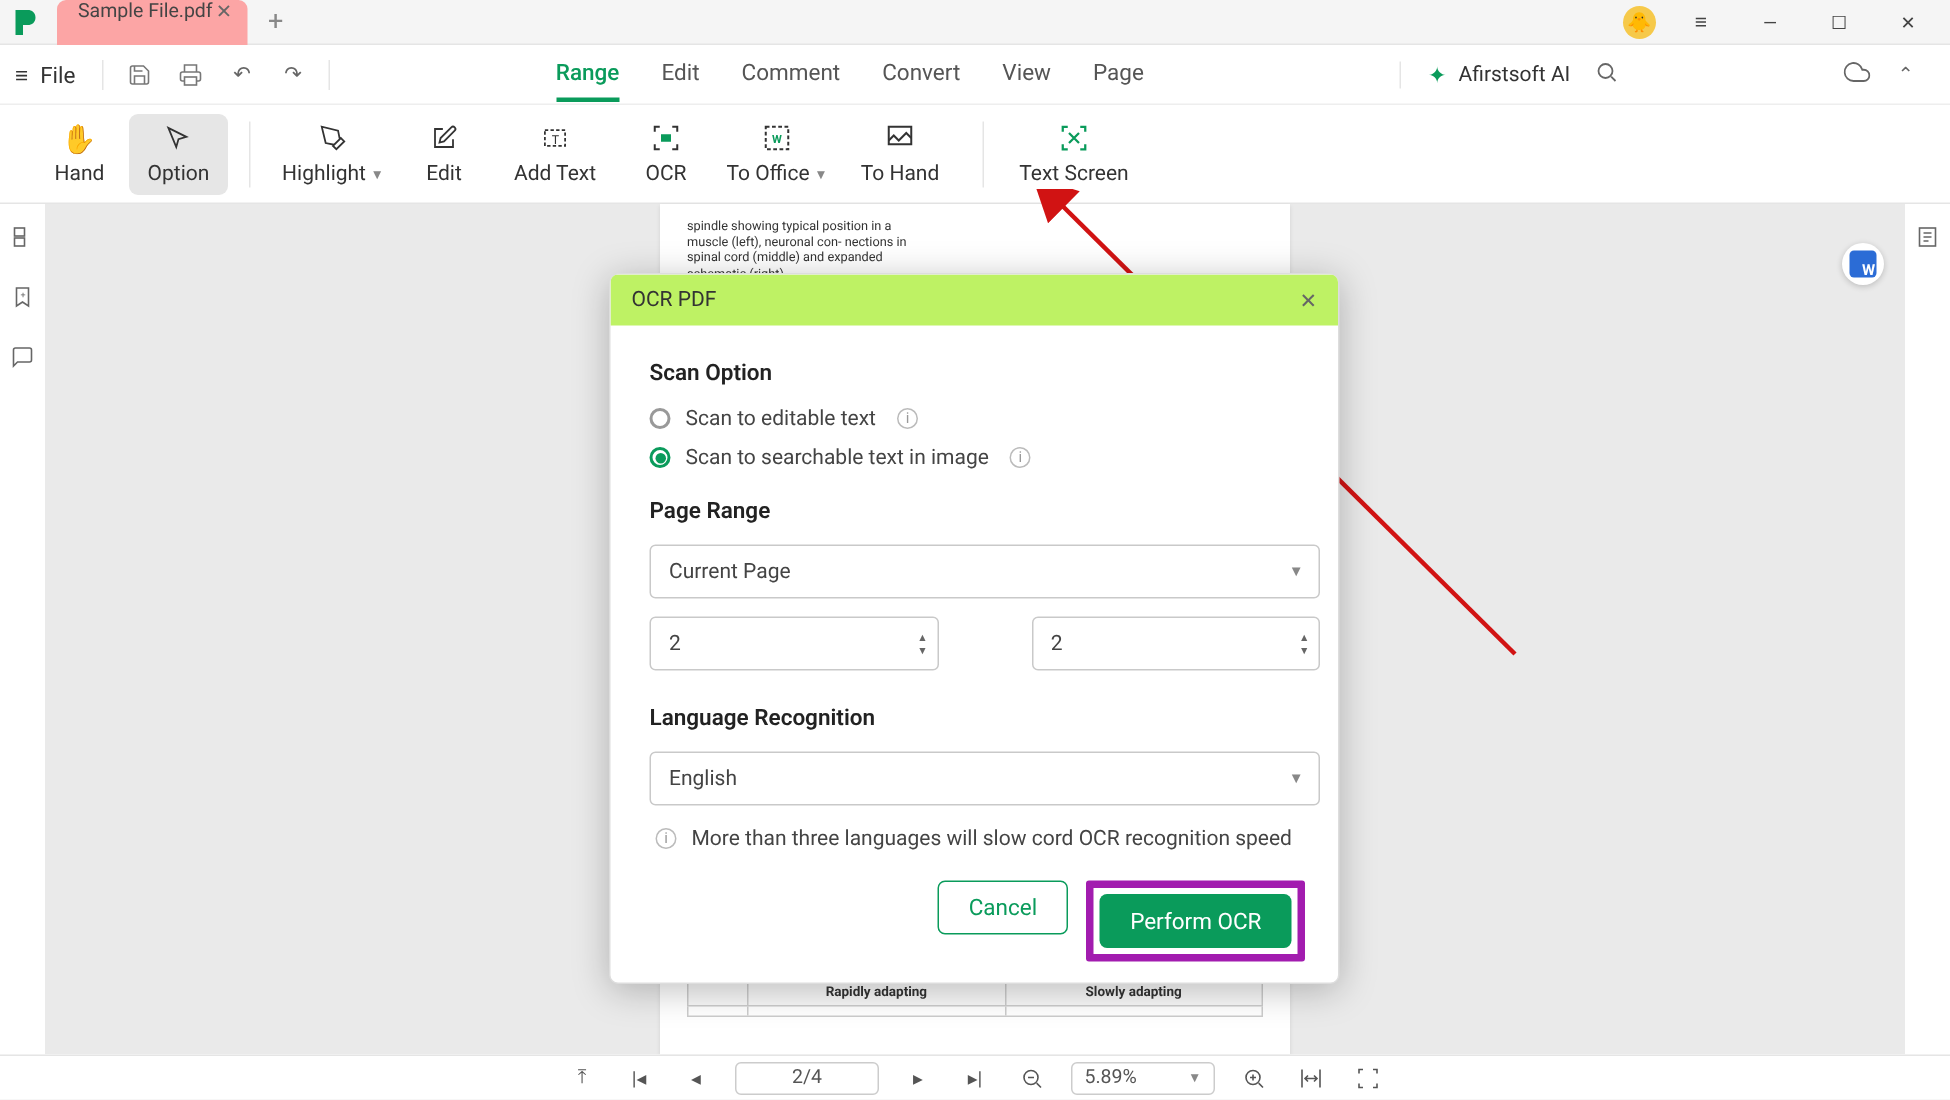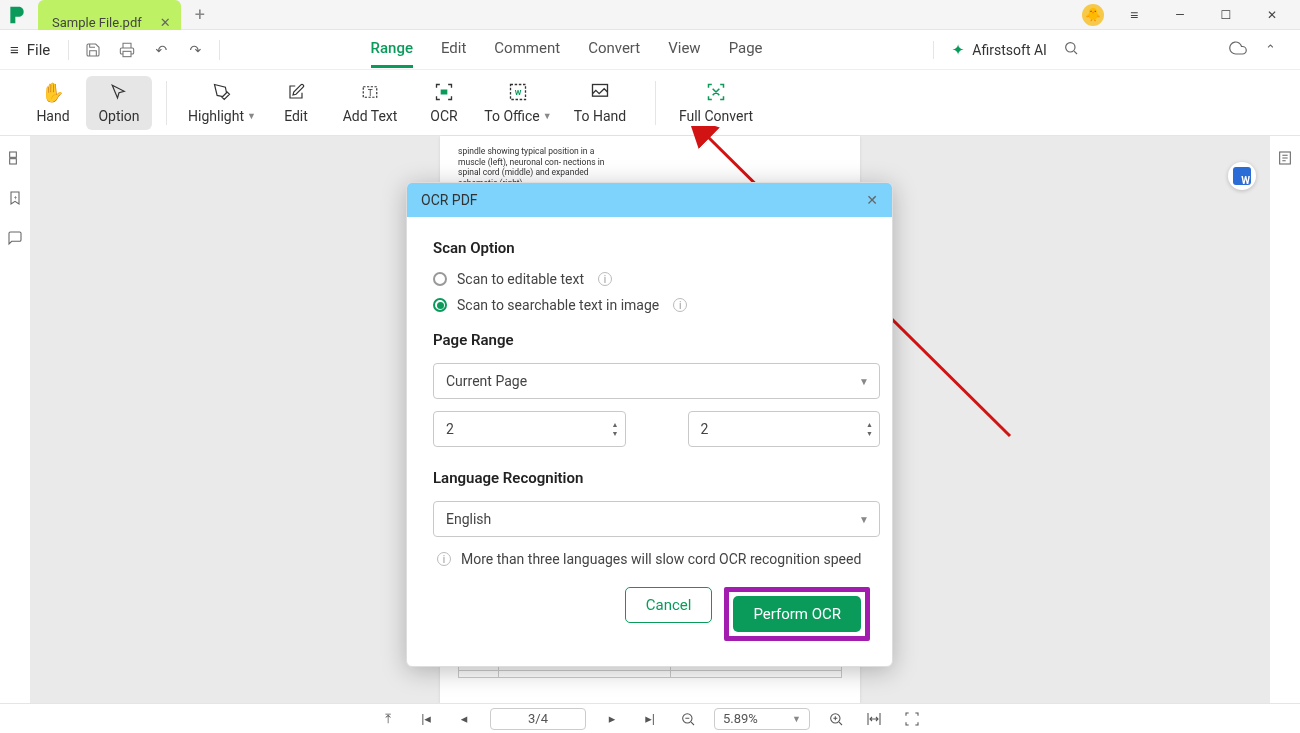--- a/index.html
+++ b/index.html
@@ -2,21 +2,21 @@
 <html><head>
 <meta charset="utf-8">
 <style>
   * { box-sizing: border-box; margin: 0; padding: 0; font-family: -apple-system, BlinkMacSystemFont, "Segoe UI", Roboto, Arial, sans-serif; }
   body { width: 1300px; height: 733px; background: #fff; overflow: hidden; position: relative; font-size: 14px; color: #333; }
 
   
   .titlebar { height: 30px; background: #f5f5f5; display: flex; align-items: center; border-bottom: 1px solid #e5e5e5; }
   .logo { width: 34px; height: 30px; display:flex; align-items:center; justify-content:center; }
   .logo svg { width: 20px; height: 20px; }
-  .tab { background: #bef264; height: 30px; display: flex; align-items: flex-end; padding: 0 10px 0 14px; border-radius: 6px 6px 0 0; font-size: 13px; color: #444; gap: 18px; margin-left: 4px; }
+  .tab { background: #fca5a5; height: 30px; display: flex; align-items: flex-start; padding: 0 10px 0 14px; border-radius: 6px 6px 0 0; font-size: 13px; color: #444; gap: 2px; margin-left: 4px; }
   .tab .close { font-size: 13px; color: #666; cursor: pointer; font-weight: 300; }
   .new-tab { margin-left: 14px; color: #888; font-size: 18px; cursor:pointer; }
   .titlebar-right { margin-left: auto; display: flex; align-items: center; gap: 2px; padding-right: 6px; }
   .titlebar-right .icon-btn { width: 44px; height: 30px; display:flex; align-items:center; justify-content:center; color:#444; }
   .avatar { width: 22px; height: 22px; border-radius: 50%; background: #f6c94a; display:flex;align-items:center;justify-content:center;font-size:13px; margin-right:6px;}
   .win-btn { width: 44px; height:30px; display:flex;align-items:center;justify-content:center;font-size:12px;color:#444; }
 
   
   .menubar { height: 40px; display:flex; align-items:center; border-bottom: 1px solid #eee; padding: 0 10px; }
   .menubar .file-menu { display:flex; align-items:center; gap:8px; color:#333; font-size:15px;}
@@ -58,36 +58,36 @@
 
   .float-badge { position:absolute; right:44px; top:26px; width:28px;height:28px;border-radius:50%;background:#fff;box-shadow:0 1px 4px rgba(0,0,0,0.2);display:flex;align-items:center;justify-content:center;}
   .float-badge .inner{width:18px;height:18px;border-radius:3px;background:#2b6cd6;position:relative;}
   .float-badge .inner::after{content:'W';color:#fff;font-size:10px;position:absolute;right:1px;bottom:-1px;font-weight:bold;}
 
   
   .arrow { position:absolute; pointer-events:none; z-index:3;}
 
   
   .overlay-dialog { position:absolute; left:406px; top:182px; width:487px; background:#fff; border-radius:6px; box-shadow:0 4px 24px rgba(0,0,0,0.25); z-index:5; overflow:hidden; border:1px solid #ddd;}
-  .dlg-title { height:34px; background:#7dd3fc; display:flex; align-items:center; padding:0 14px; font-size:14px; color:#333;}
+  .dlg-title { height:34px; background:#bef264; display:flex; align-items:center; padding:0 14px; font-size:14px; color:#333;}
   .dlg-close { margin-left:auto; font-size:14px;color:#666;cursor:pointer;}
   .dlg-body { padding: 22px 12px 0 26px; }
   .dlg-body h4 { font-size:15px; font-weight:600; color:#222; margin-bottom:14px;}
   .radio-row { display:flex; align-items:center; gap:10px; margin-bottom:10px; font-size:14px; color:#444;}
   .radio { width:14px;height:14px;border:2px solid #999;border-radius:50%; flex-shrink:0;display:flex;align-items:center;justify-content:center;}
   .radio.checked { border-color:#0a9b5b;}
   .radio.checked::after { content:''; width:7px;height:7px;background:#0a9b5b;border-radius:50%;}
   .info-icon { width:14px;height:14px;border:1px solid #bbb;border-radius:50%;display:flex;align-items:center;justify-content:center;font-size:10px;color:#999;margin-left:4px;}
   .select-box { border:1px solid #c9c9c9; border-radius:4px; height:36px; display:flex;align-items:center; padding:0 12px; font-size:14px;color:#444; position:relative;}
   .select-box .caret { position:absolute; right:10px; font-size:10px;color:#888;}
   .spin-row { display:flex; gap:62px; margin-top:12px;}
   .spinner { flex:1; border:1px solid #c9c9c9; border-radius:4px; height:36px; display:flex;align-items:center; padding:0 12px; font-size:14px;color:#444;position:relative;}
   .spinner .updown { position:absolute; right:6px; display:flex; flex-direction:column; gap:1px; font-size:7px; color:#666;}
   .warn-row { display:flex; align-items:center; gap:10px; margin-top:14px; font-size:14px;color:#444;}
-  .dlg-buttons { display:flex; justify-content:flex-end; gap:12px; padding: 20px 22px 25px 22px;}
+  .dlg-buttons { display:flex; justify-content:flex-end; gap:12px; padding: 20px 22px 14px 22px;}
   .btn { height:36px; padding:0 20px; border-radius:5px; font-size:15px; display:flex;align-items:center; justify-content:center; cursor:pointer; }
   .btn-cancel { color:#0a9b5b; border:1px solid #0a9b5b; background:#fff;}
   .btn-primary { background:#0a9b5b; color:#fff; }
   .btn-primary-wrap { border: 5px solid #a21caf; padding: 4px; border-radius:2px; }
 
   
   .statusbar { position:absolute; bottom:0; left:0; right:0; height:30px; background:#fff; border-top:1px solid #e5e5e5; display:flex;align-items:center;justify-content:center; gap:14px; color:#555; font-size:13px;}
   .statusbar .sb-btn { width:24px;height:24px;display:flex;align-items:center;justify-content:center;}
   .statusbar .page-box { width:96px;height:22px;border:1px solid #ccc;border-radius:4px;display:flex;align-items:center;justify-content:center;font-size:13px;}
   .statusbar .zoom-box { width:96px;height:22px;border:1px solid #ccc;border-radius:4px;display:flex;align-items:center;justify-content:space-between;padding:0 8px;font-size:13px;}
@@ -240,21 +240,21 @@
     </div>
   </div>
   <div class="sep"></div>
   <div class="group">
     <div class="tool fullscreen">
       <span class="ticon">
           <svg width="20" height="20" viewBox="0 0 24 24" fill="none" stroke="#0a9b5b" stroke-width="1.8">
             <path d="M3 7V3h4M21 7V3h-4M3 17v4h4M21 17v4h-4M8 8l8 8M16 8l-8 8"></path>
           </svg>
         </span>
-      <span class="tlabel">Full Convert</span>
+      <span class="tlabel">Text Screen</span>
     </div>
   </div>
 </div>
 
 <div class="content">
   <div class="left-tools">
     <span><svg width="16" height="16" viewBox="0 0 24 24" fill="none" stroke="#666" stroke-width="1.6">
           <rect x="4" y="3" width="10" height="8"></rect>
           <rect x="4" y="13" width="10" height="8"></rect>
         </svg></span>
@@ -362,21 +362,21 @@
       </div>
     </div>
   </div>
 </div>
 
 <div class="statusbar">
   <span class="sb-btn">⤒</span>
   <span class="sb-btn">|◂</span>
   <span class="sb-btn">◂</span>
   <span class="page-box">
-      <span>3/4</span>
+      <span>2/4</span>
     </span>
   <span class="sb-btn">▸</span>
   <span class="sb-btn">▸|</span>
   <span class="sb-btn">
       <svg width="16" height="16" viewBox="0 0 24 24" fill="none" stroke="#555" stroke-width="1.6">
         <circle cx="11" cy="11" r="7"></circle>
         <path d="M21 21l-4.35-4.35M8 11h6"></path>
       </svg>
     </span>
   <span class="zoom-box">

